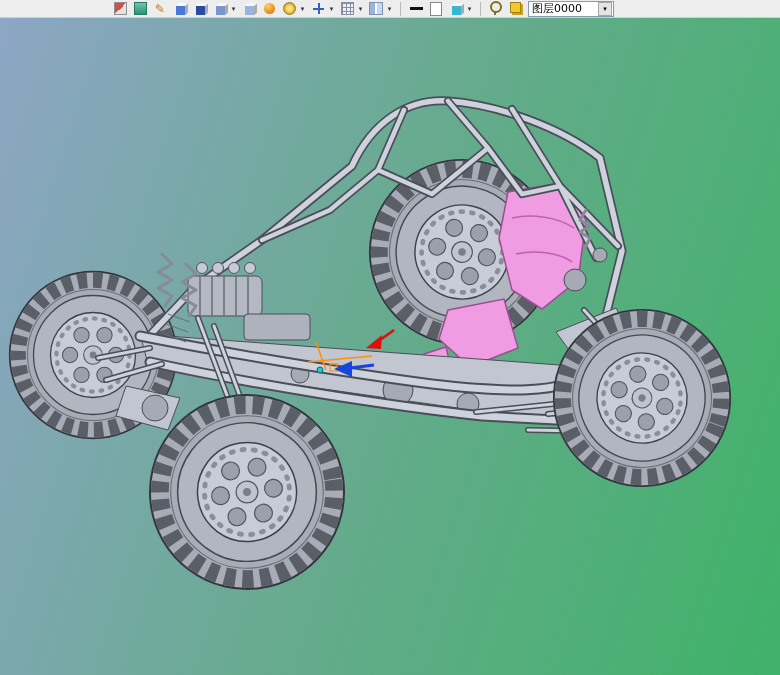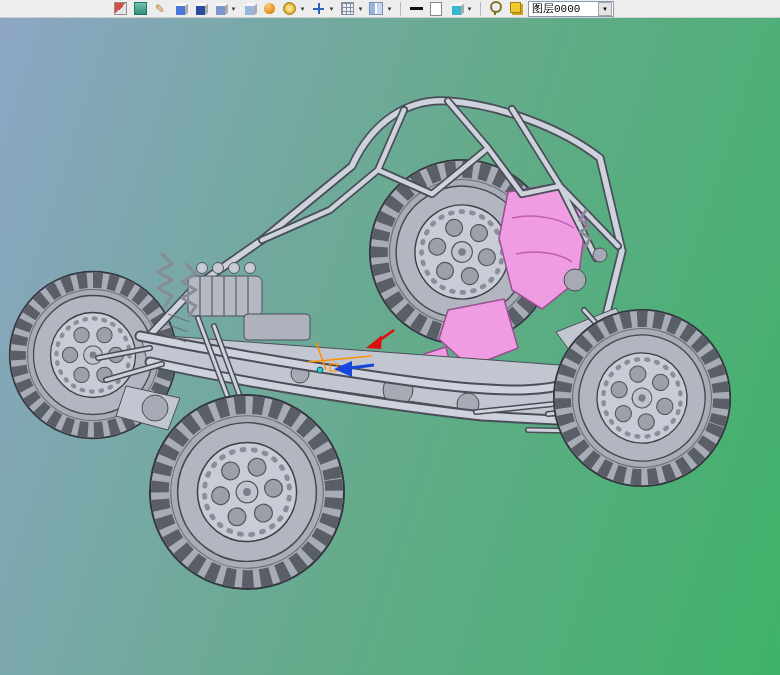--- a/index.html
+++ b/index.html
@@ -32,21 +32,21 @@
       background-size:4px 4px;}
   .mr{width:12px;height:11px;border:1px solid #8090b0;
       background:linear-gradient(90deg,#9ab4e0 42%,#ffffff 42%,#ffffff 58%,#c8d8f0 58%);}
   .ln{width:13px;height:3px;background:#101010;}
   .sh{width:10px;height:12px;background:#ffffff;border:1px solid #888888;}
   .bl{width:8px;height:8px;border:2px solid #7e7020;border-radius:50%;position:relative;margin-top:-3px;}
   .bl::after{content:"";position:absolute;left:2px;top:8px;width:2px;height:4px;background:#7e7020;}
   .ly{width:9px;height:9px;background:#f0c830;border:1px solid #a08010;box-shadow:2px 2px 0 #d0a020;margin:-2px 2px 0 0;}
   .combo{display:flex;align-items:center;background:#ffffff;border:1px solid #8a9ab0;
       height:16px;padding:0 1px 0 3px;font-size:11px;min-width:86px;box-sizing:border-box;gap:2px;}
-  .combo .txt{flex:1;white-space:nowrap;color:#000;font-family:Liberation Mono, monospace;}
+  .combo .txt{flex:1;white-space:nowrap;color:#000;}
   .combo .dd{width:12px;height:12px;background:#e4e4e4;border:1px solid #a8a8a8;font-size:7px;
       display:flex;align-items:center;justify-content:center;}
   
   .vp{width:780px;height:657px;
       background:linear-gradient(108deg,var(--bg-tl,#8da6c5) 0%,var(--bg-mid,#64ab8b) 52%,var(--bg-br,#3fb269) 100%);}
   
   .tube-o{fill:none;stroke:var(--model-dark,#4a4e58);stroke-linecap:round;stroke-linejoin:round;}
   .tube-i{fill:none;stroke:var(--model-light,#ced2dc);stroke-linecap:round;stroke-linejoin:round;}
   .thin{fill:none;stroke:#6a6e76;}
   .spring{fill:none;stroke:#878b95;stroke-width:3;stroke-linecap:round;stroke-linejoin:round;}

